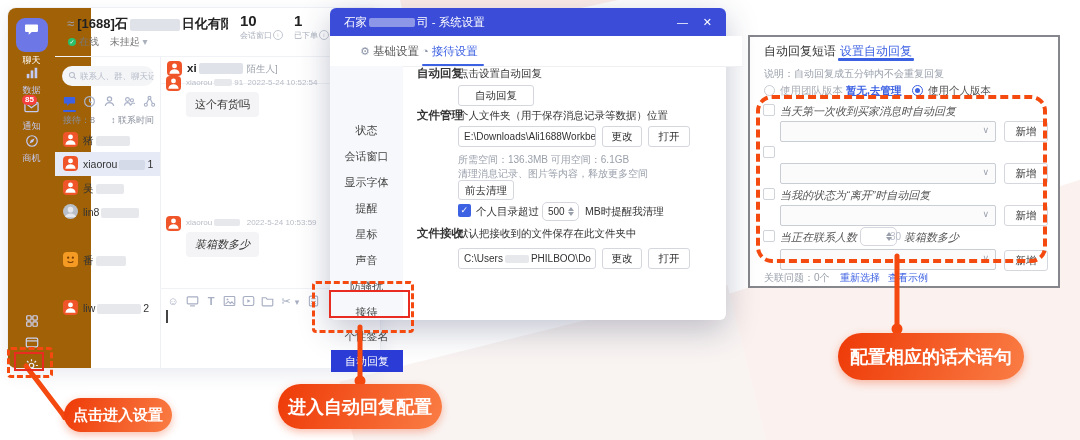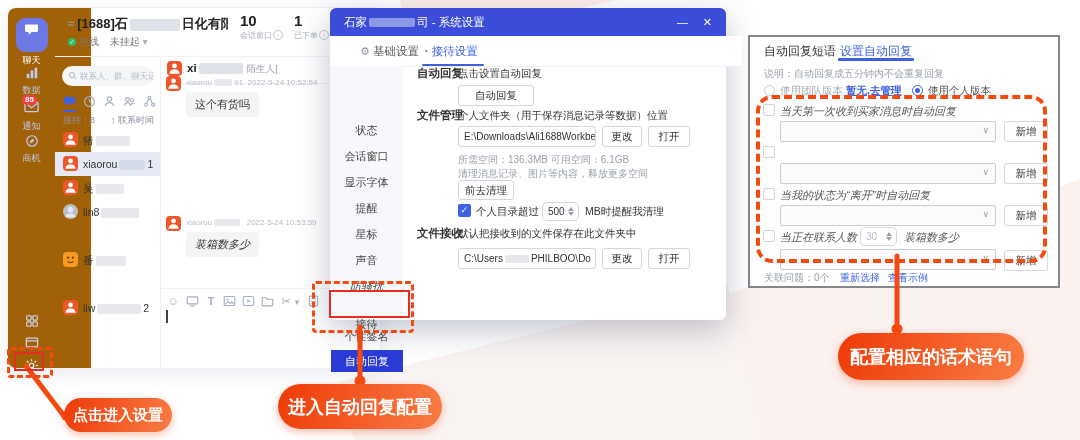--- a/index.html
+++ b/index.html
@@ -81,21 +81,21 @@
   .d-btn{position:absolute;border:1px solid #d5d7de;border-radius:3px;background:#fff;color:#333;font-size:10.5px;
          text-align:center;box-sizing:border-box;cursor:pointer;}
   .d-input{position:absolute;border:1px solid #d5d7de;border-radius:3px;background:#fff;color:#333;font-size:10px;
            padding:0 5px;box-sizing:border-box;white-space:nowrap;overflow:hidden;cursor:text;}
   .cbx{position:absolute;width:13px;height:13px;border-radius:2px;box-sizing:border-box;cursor:pointer;}
   .cbx.on{background:#3d61e3;}
   .cbx.on::after{content:"✓";color:#fff;font-size:9px;position:absolute;left:2.5px;top:0.5px;}
   .cbx.off{border:1px solid #cfd3da;background:#fff;}
   .spin{position:absolute;border:1px solid #d5d7de;border-radius:5px;background:#fff;box-sizing:border-box;cursor:pointer;}
   .spin .num{position:absolute;left:5px;top:0;font-size:10px;color:#333;line-height:17px;}
-  .spin .num.dim{color:#b9bec9;}
+  .spin .num.dim{color:#b9bec9;margin-left:24px;}
   .spin .ar{position:absolute;right:4px;width:0;height:0;border-left:3.5px solid transparent;border-right:3.5px solid transparent;}
   .spin .up{top:4px;border-bottom:4px solid #9aa0ab;}
   .spin .dn{bottom:4px;border-top:4px solid #9aa0ab;}
   
   .rcard{position:absolute;left:748px;top:35px;width:312px;height:253px;background:#fff;border:2px solid #85878c;
          box-sizing:border-box;z-index:8;}
   .r-tab{position:absolute;top:6px;font-size:12px;color:#333;cursor:pointer;white-space:nowrap;}
   .r-tab.active{color:#3d61e3;}
   .r-tabline{position:absolute;top:21px;height:2.5px;background:#3d61e3;border-radius:1px;}
   .r-note{position:absolute;left:14px;top:30px;font-size:10px;color:#9aa0ab;white-space:nowrap;}
@@ -392,22 +392,22 @@
       <span class="dtab active" style="left:76px;"><span class="tico">◔</span><span>接待设置</span></span>
       <span class="dtab-line" style="left:76px;width:62px;"></span>
     </div>
     <div class="dmenu">
       <div class="dm-item" style="top:54px;">状态</div>
       <div class="dm-item" style="top:80px;">会话窗口</div>
       <div class="dm-item" style="top:106px;">显示字体</div>
       <div class="dm-item" style="top:132px;">提醒</div>
       <div class="dm-item" style="top:158px;">星标</div>
       <div class="dm-item" style="top:184px;">声音</div>
-      <div class="dm-item" style="top:210px;font-style:italic;">防骚扰</div>
-      <div class="dm-item" style="top:248px;">接待</div>
+      <div class="dm-item" style="top:210px;">防骚扰</div>
+      <div class="dm-item" style="top:236px;">接待</div>
       <div class="dm-item" style="top:260px;">个性签名</div>
       <div class="dm-item active" style="top:284px;">自动回复</div>
     </div>
 
     <span class="sec-label" style="left:87px;top:58px;">自动回复</span>
     <span class="d-text" style="left:128px;top:59px;">点击设置自动回复</span>
     <span class="d-btn" style="left:128px;top:77px;width:76px;height:21px;line-height:19px;">自动回复</span>
 
     <span class="sec-label" style="left:87px;top:100px;">文件管理</span>
     <span class="d-text" style="left:128px;top:101px;">个人文件夹（用于保存消息记录等数据）位置</span>

